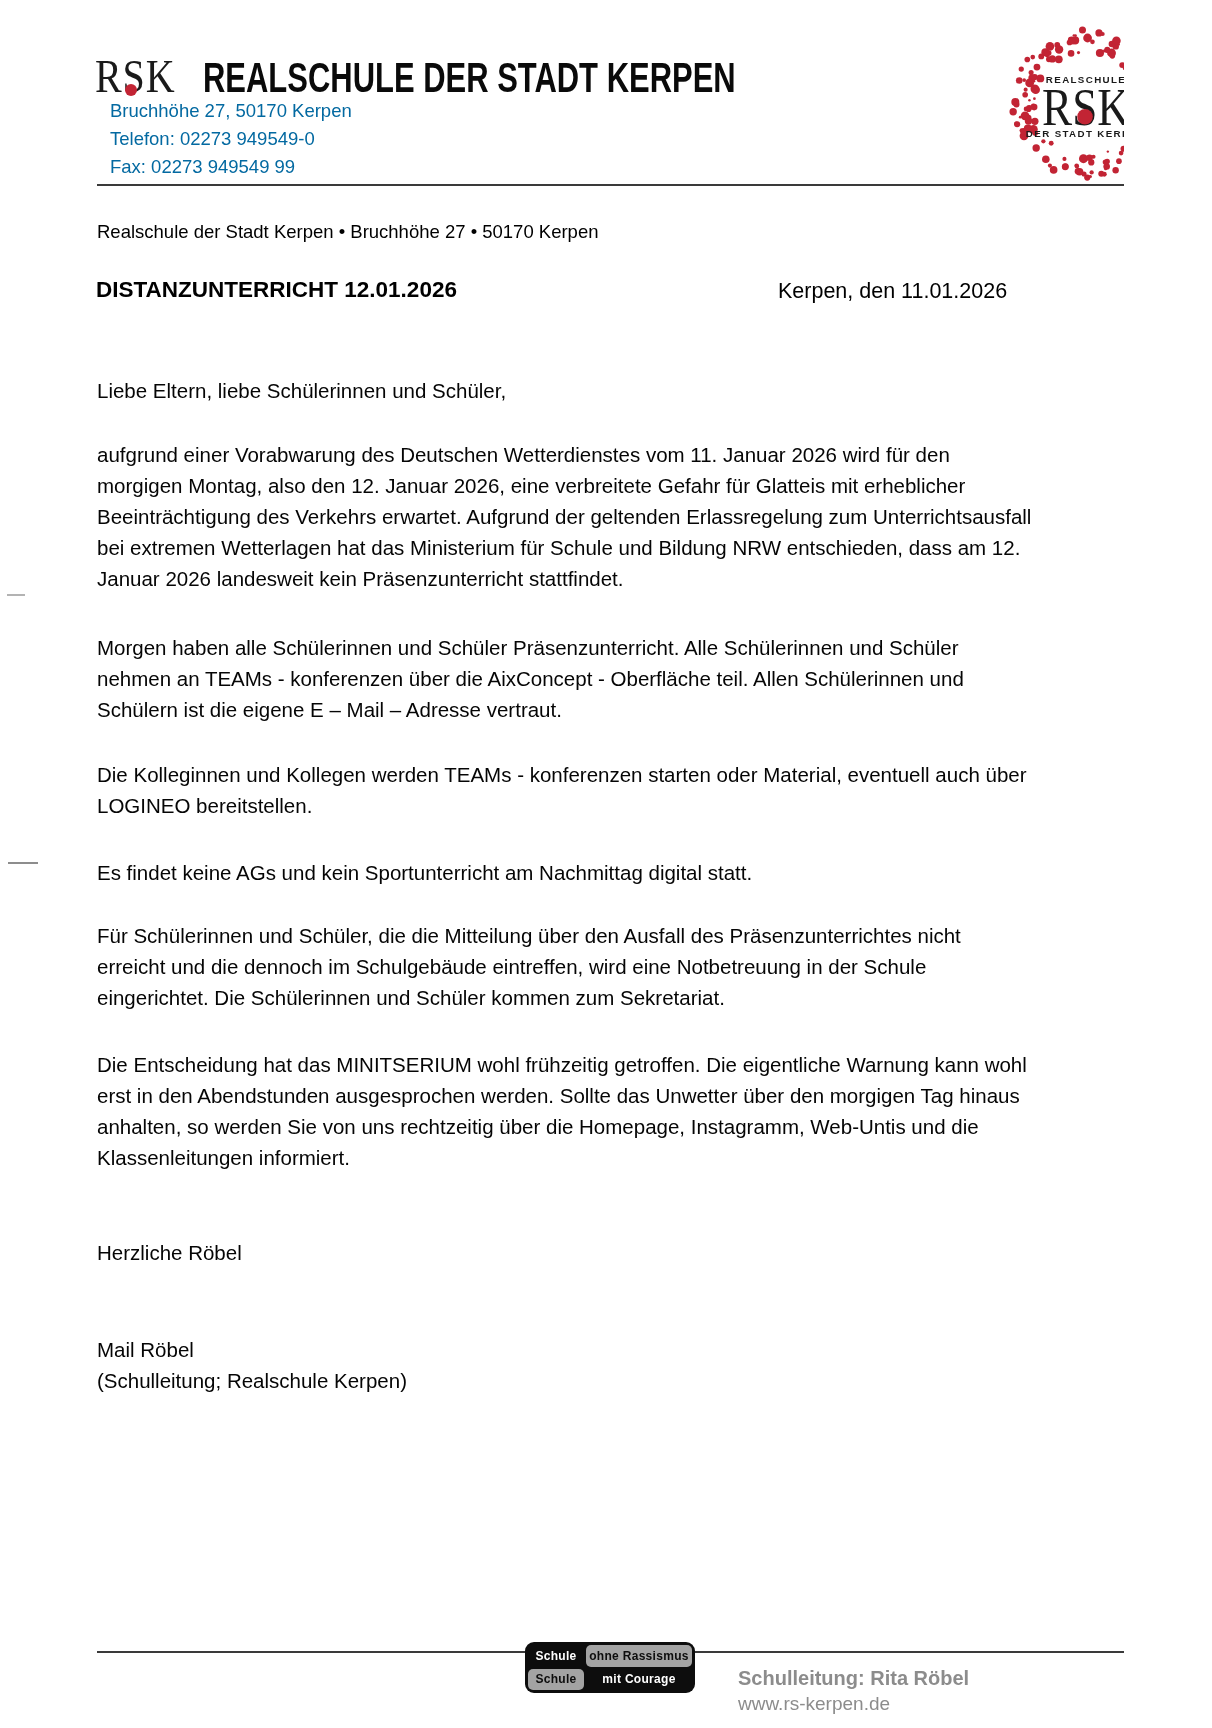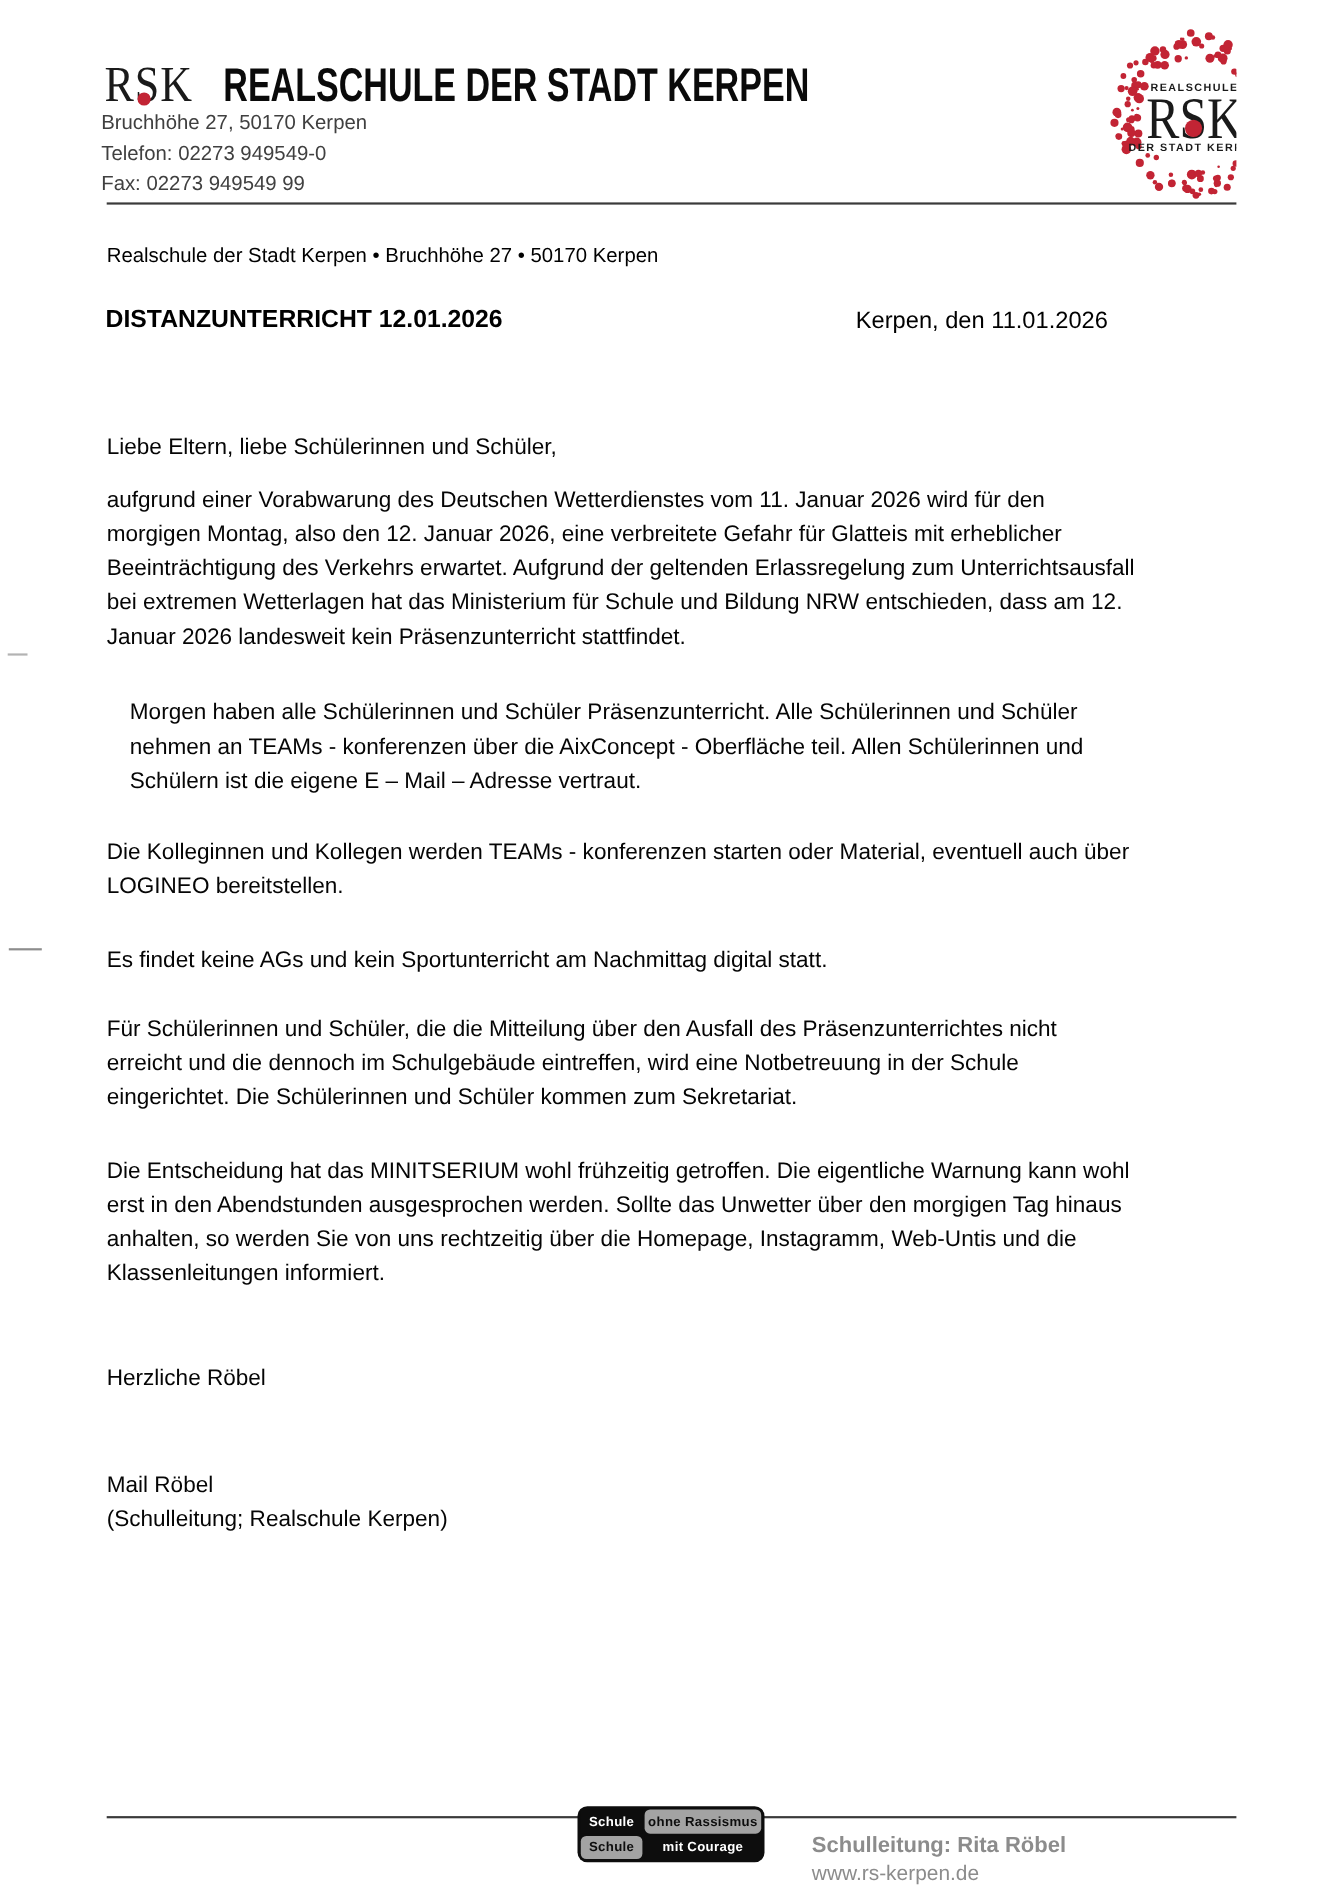--- a/index.html
+++ b/index.html
@@ -24,45 +24,45 @@
     letter-spacing:1px;
   }
   .rsk-dot{
     position:absolute;left:30px;top:30px;width:12px;height:12px;border-radius:50%;
   }
   .school-name{
     font-size:43px;line-height:1;font-weight:bold;color:#0a0a0a;
     display:inline-block;transform:scaleX(0.72);transform-origin:left bottom;
   }
   .address{
-    position:absolute;left:92px;top:97px;
-    font-size:18.5px;line-height:28px;white-space:pre;color:#404040;
+    position:absolute;left:110px;top:97px;
+    font-size:18.5px;line-height:28px;white-space:pre;color:#0369a1;
   }
   .logo{position:absolute;left:1008px;top:26px;width:156px;height:156px;}
   .logo-top,.logo-bottom{
     font-family:"Liberation Sans", sans-serif;font-weight:bold;
     font-size:10px;letter-spacing:1.4px;fill:#1a1a1a;text-anchor:middle;
   }
   .logo-rsk{
     font-family:"Liberation Serif", serif;font-size:55px;fill:#1a1a1a;text-anchor:middle;
   }
   .rule{position:absolute;left:97px;width:1064px;height:2px;background:#3a3a3a;}
   .rule-top{top:184px;}
   .rule-bottom{top:1651px;}
   
   .sender-line{position:absolute;left:97px;top:221px;font-size:18.5px;white-space:pre;text-align:right;}
   .subject{position:absolute;left:96px;top:277px;font-size:22.5px;font-weight:bold;white-space:pre;}
   .date-line{position:absolute;left:778px;top:279px;font-size:21.5px;white-space:pre;}
   .body-text{
     position:absolute;left:97px;margin:0;
     font-size:20.5px;line-height:31px;white-space:pre;color:#050505;
   }
-  .salutation{top:391px;}
+  .salutation{top:375px;}
   .p1{top:439px;}
-  .p2{top:632px;margin-left:21px;}
+  .p2{top:632px;}
   .p3{top:759px;}
   .p4{top:857px;}
   .p5{top:920px;}
   .p6{top:1049px;}
   .closing{top:1237px;}
   .sig-name{top:1334px;}
   .sig-role{top:1365px;}
   
   .fold-mark{position:absolute;height:2px;}
   .fold-mark-1{left:7px;top:594px;width:18px;background:#b3b3b3;}

